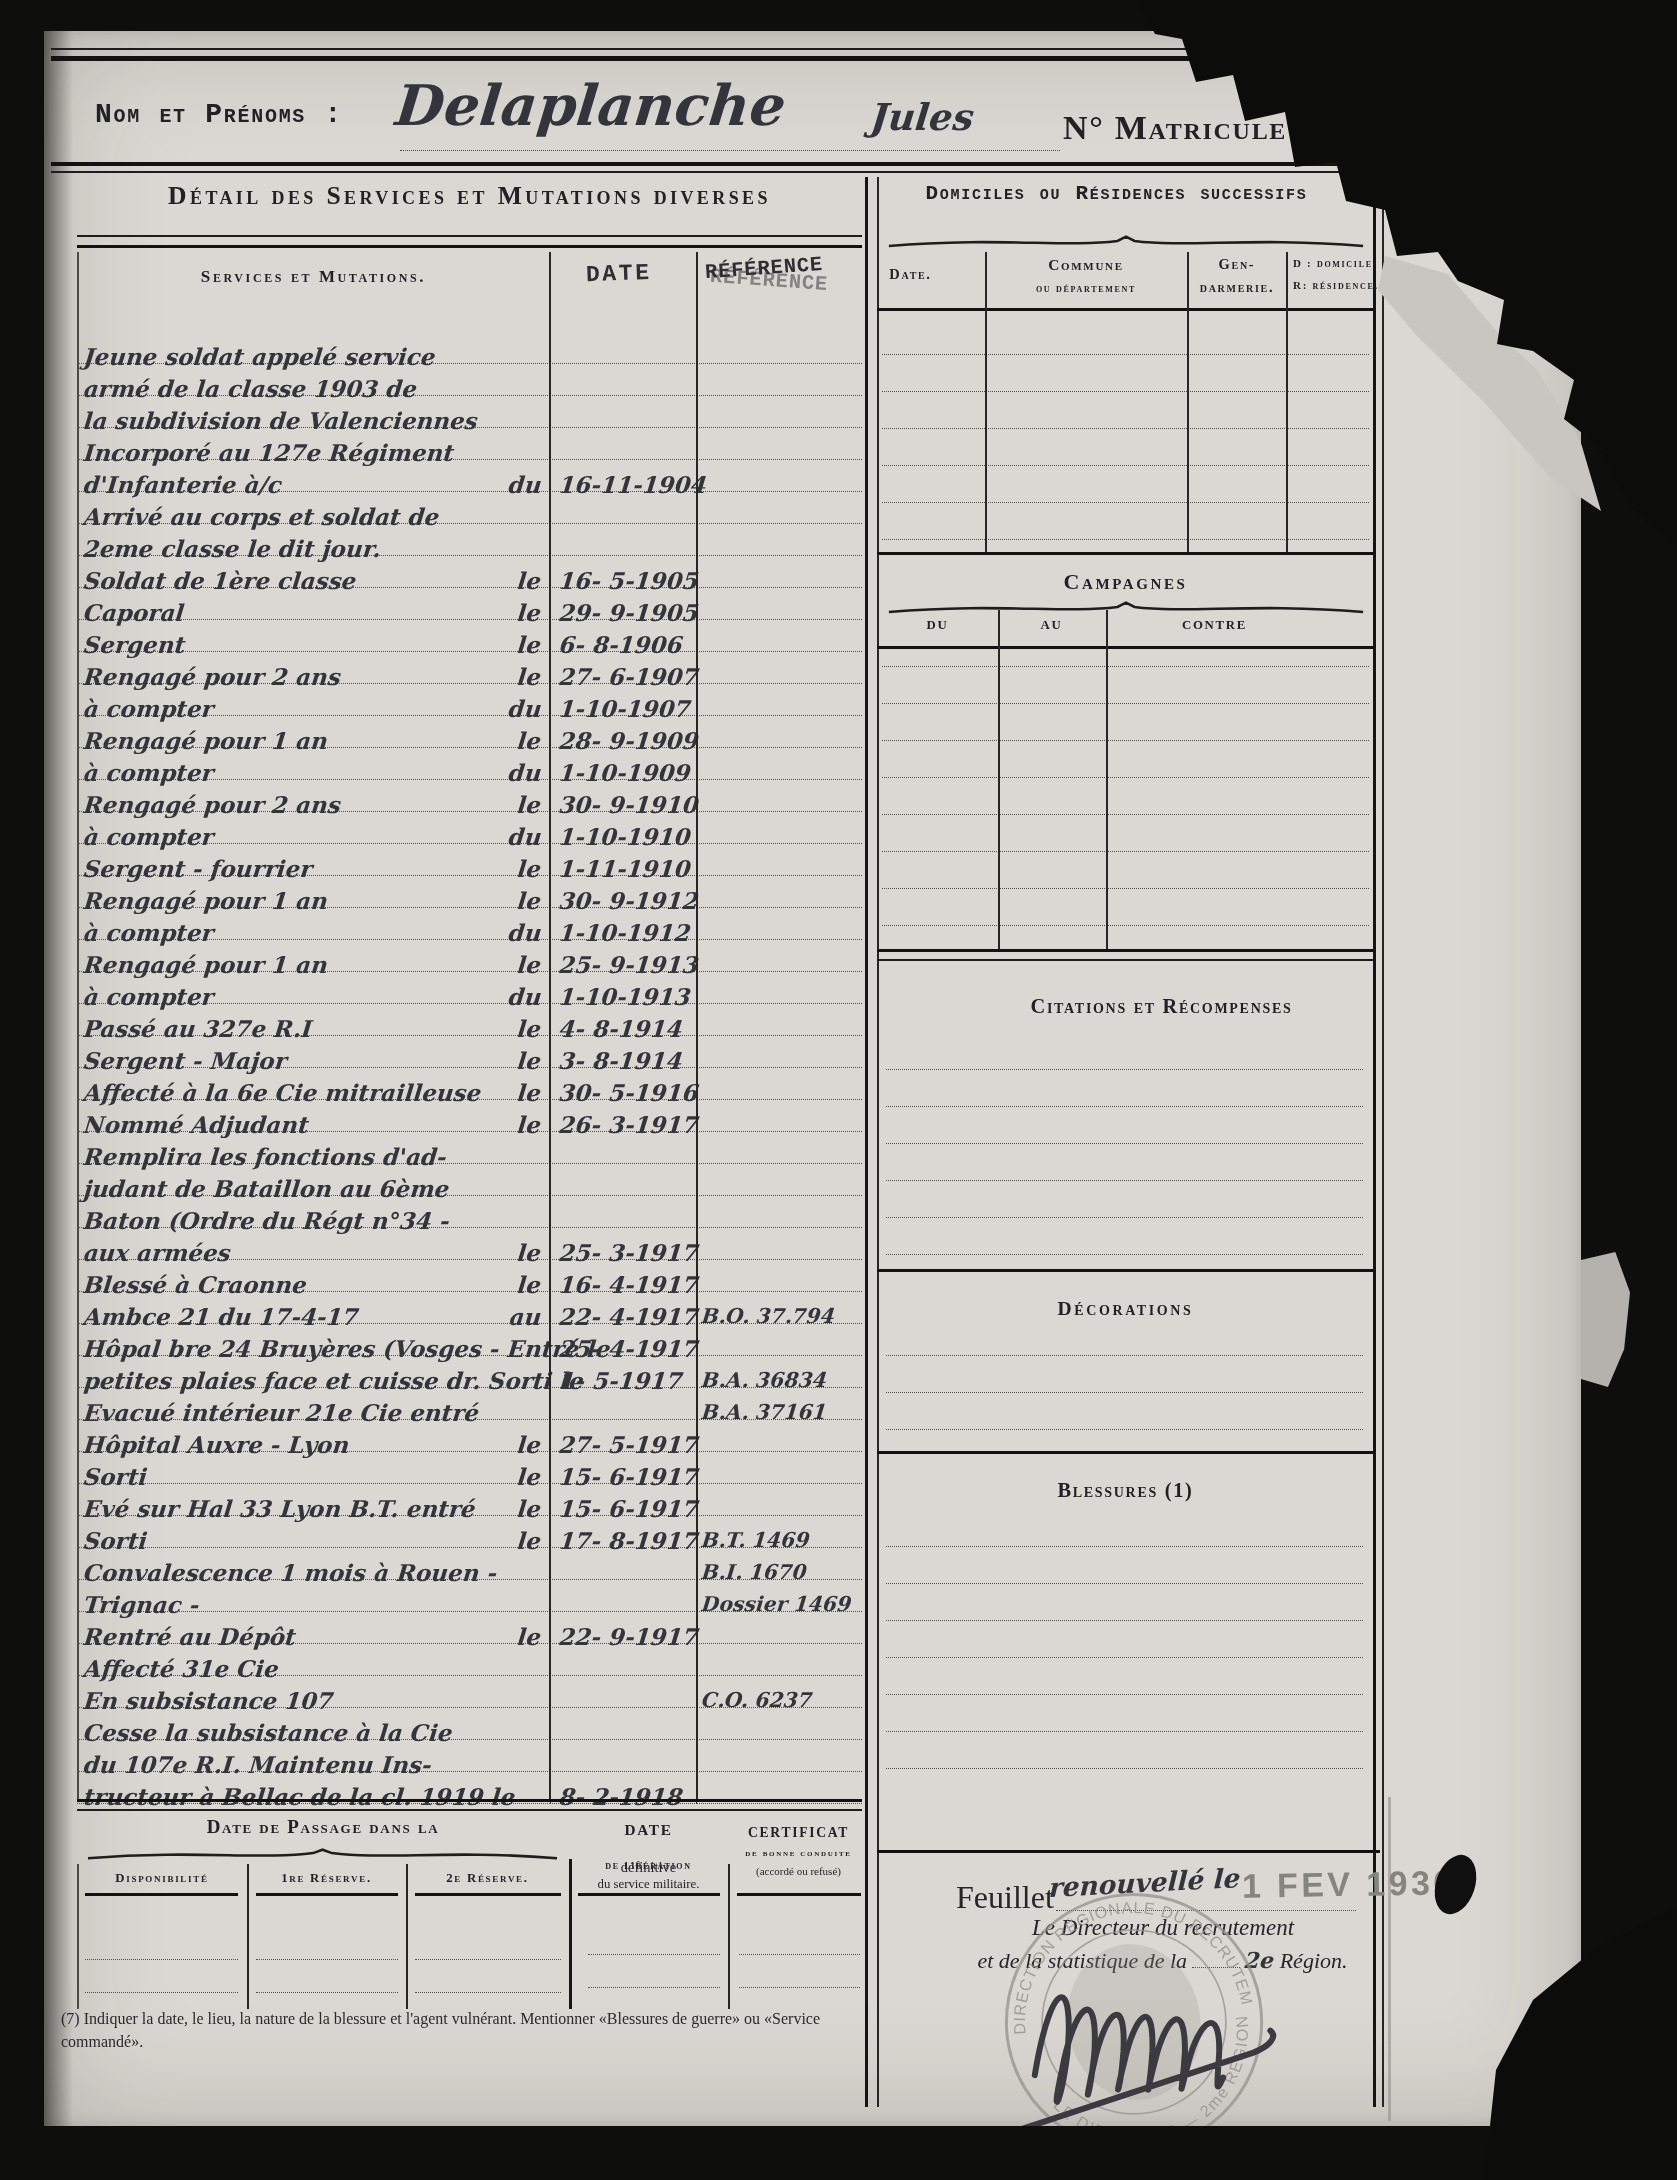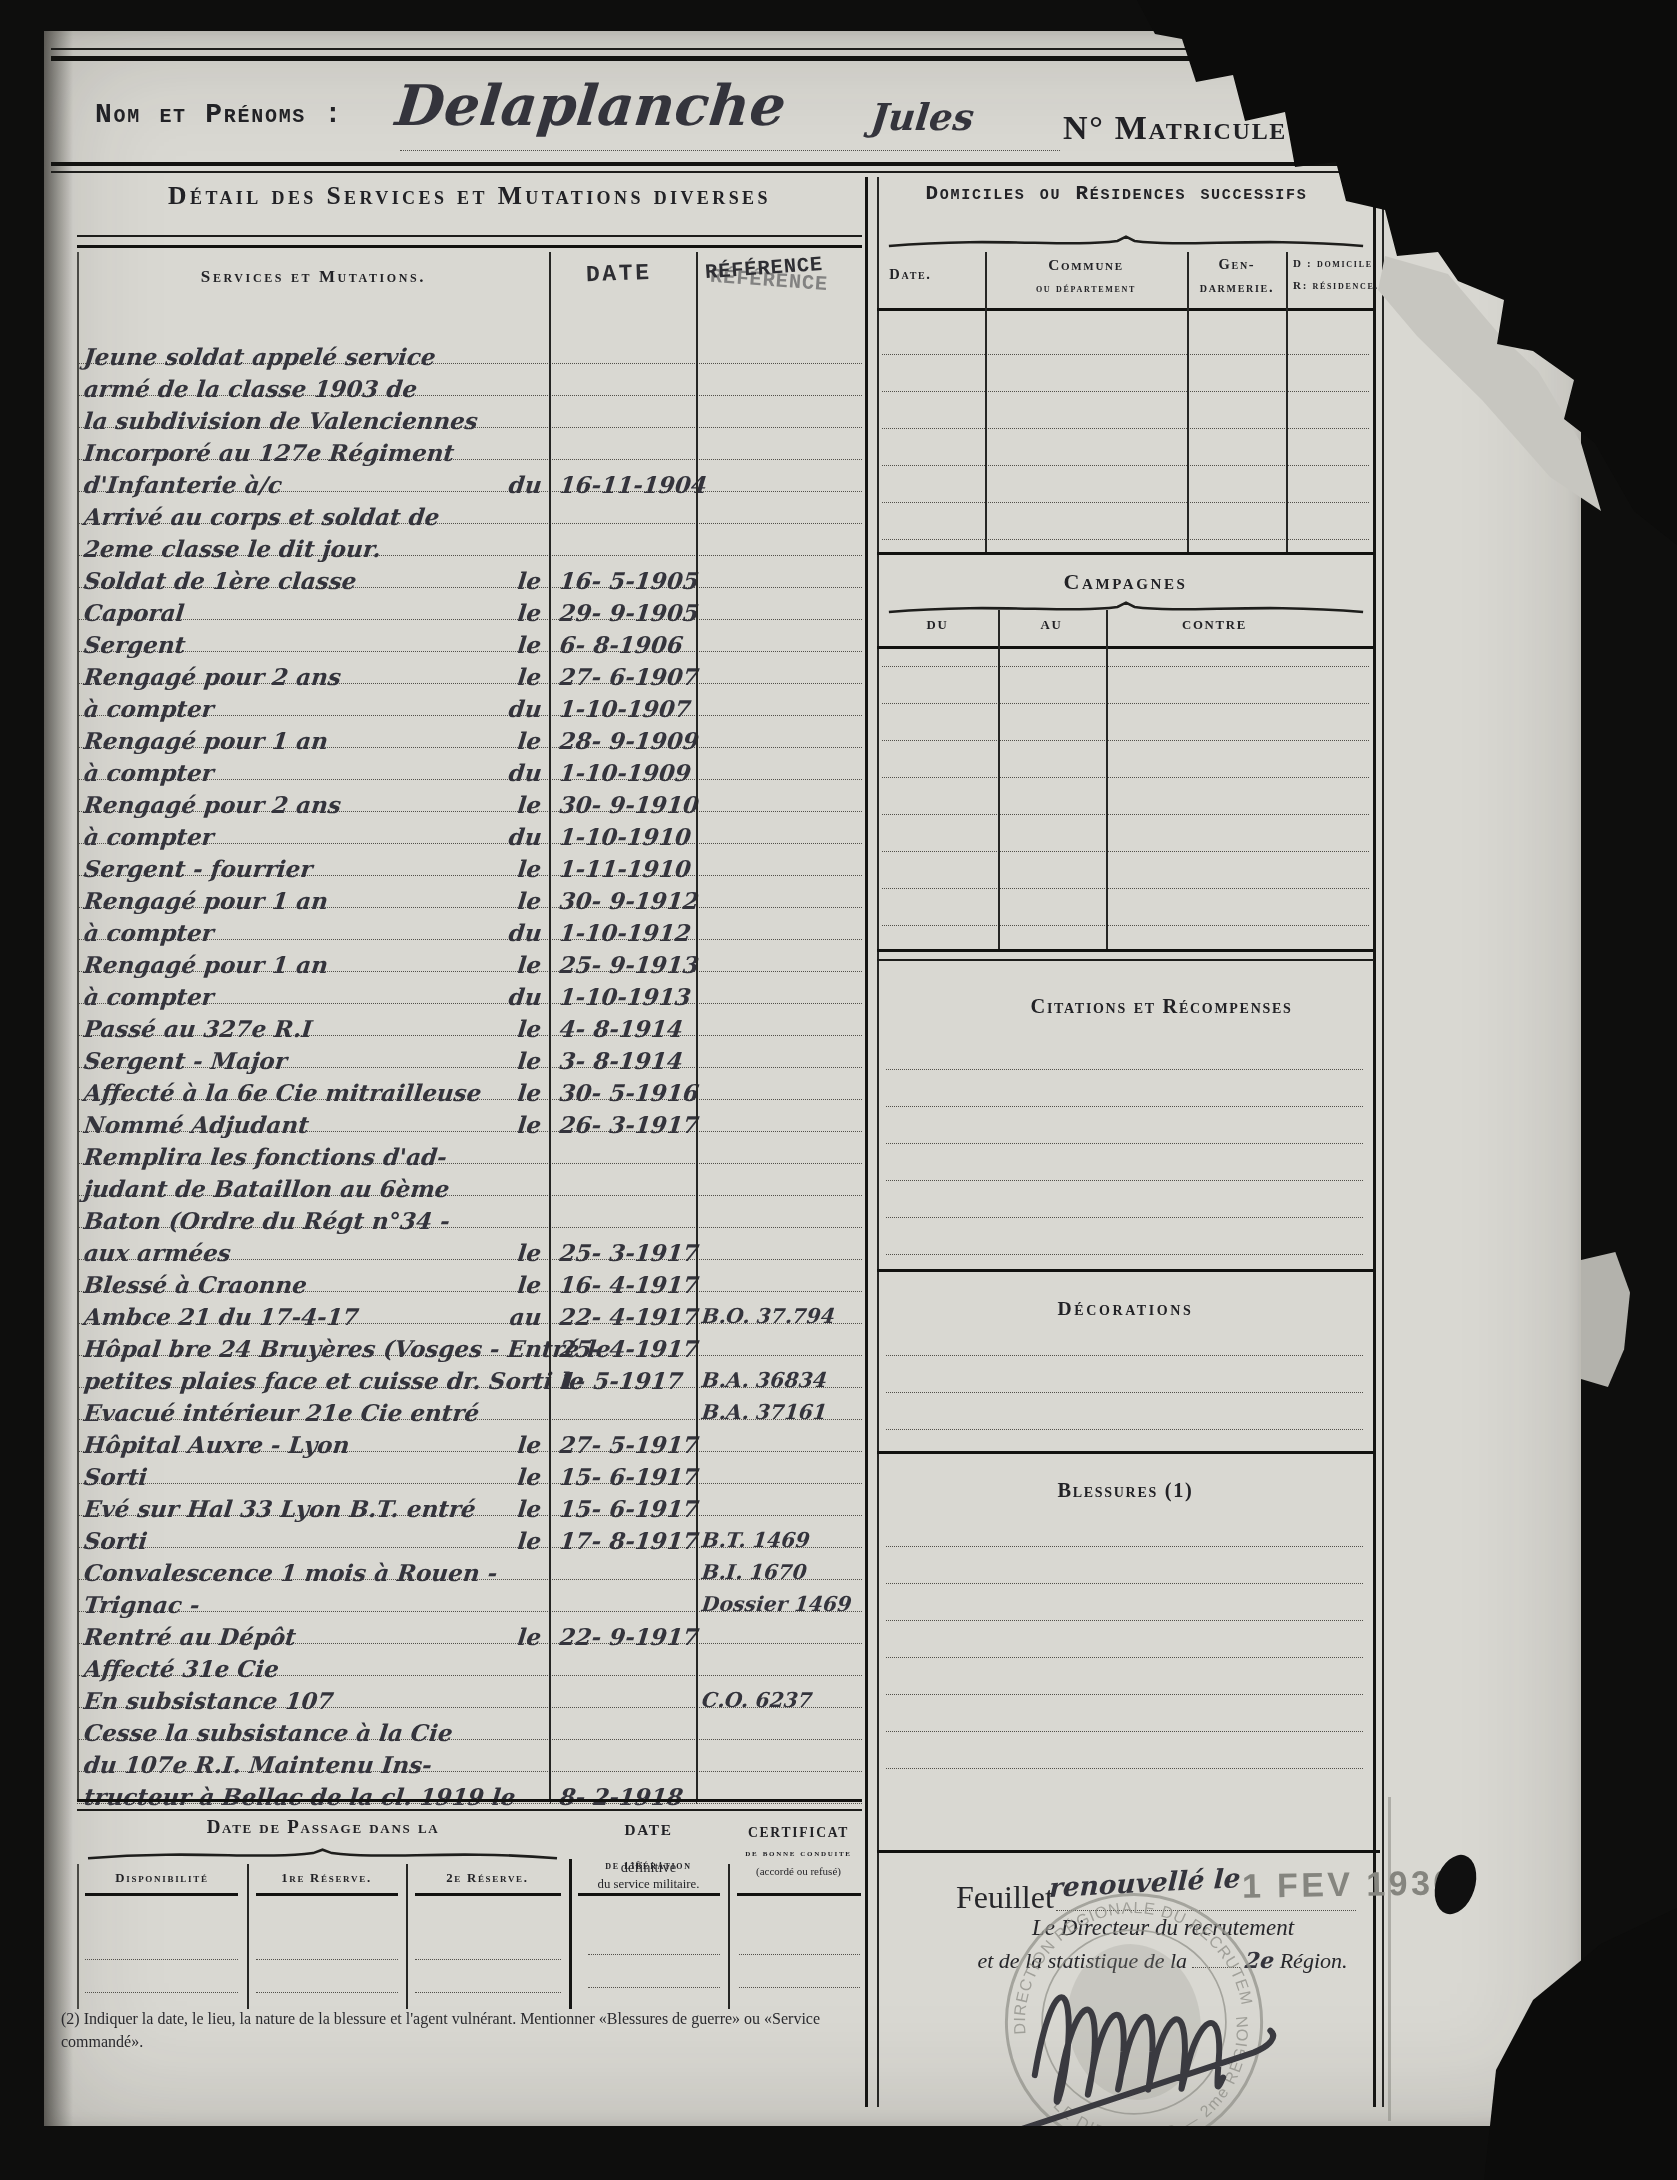--- a/index.html
+++ b/index.html
@@ -787,21 +787,21 @@
   </div>
 <div class="rows-host" style="left:588px;top:1922px;width:132px;">
     <div class="prow"></div>
     <div class="prow"></div>
   </div>
 <div class="rows-host" style="left:739px;top:1922px;width:121px;">
     <div class="prow"></div>
     <div class="prow"></div>
   </div>
 
-<div class="abs" style="left:61px;top:2007px;width:813px;font-size:16px;line-height:23px;color:#2a2a2e;z-index:6;">(2) Indiquer la date, le lieu, la nature de la blessure et l'agent vulnérant. Mentionner «Blessures de guerre» ou «Service commandé».</div>
+<div class="abs" style="left:61px;top:2007px;width:813px;font-size:16px;line-height:23px;color:#2a2a2e;z-index:6;">(7) Indiquer la date, le lieu, la nature de la blessure et l'agent vulnérant. Mentionner «Blessures de guerre» ou «Service commandé».</div>
 
 <div class="tear" style="left:0;top:0;width:1677px;height:2181px;z-index:49;background:#c7c6c0;
   clip-path:polygon(1385px 256px,1448px 274px,1499px 334px,1538px 371px,1581px 443px,1601px 511px,1550px 477px,1482px 400px,1417px 336px,1378px 290px);"></div>
 <div class="tear" style="left:1581px;top:0;width:96px;height:2181px;background:#0e0e0d;z-index:48;"></div>
 <div class="tear" style="left:1581px;top:1252px;width:49px;height:135px;background:#b3b2ac;z-index:49;
   clip-path:polygon(0 6%,70% 0,100% 30%,88% 72%,55% 100%,0 94%);"></div>
 <div class="tear" style="left:0;top:0;width:1677px;height:2181px;z-index:50;background:#0c0c0b;
   clip-path:polygon(1137px 0,1677px 0,1677px 545px,1634px 511px,1595px 443px,1564px 419px,1574px 380px,1533px 351px,1497px 344px,1504px 300px,1458px 281px,1438px 252px,1397px 256px,1385px 210px,1346px 201px,1336px 162px,1295px 167px,1285px 112px,1245px 121px,1233px 75px,1196px 82px,1182px 39px,1155px 34px);"></div>
 <div class="tear" style="left:0;top:0;width:1677px;height:31px;background:#0e0e0d;z-index:48;"></div>
 <div class="tear" style="left:0;top:0;width:44px;height:2181px;background:#0e0e0d;z-index:48;"></div>

